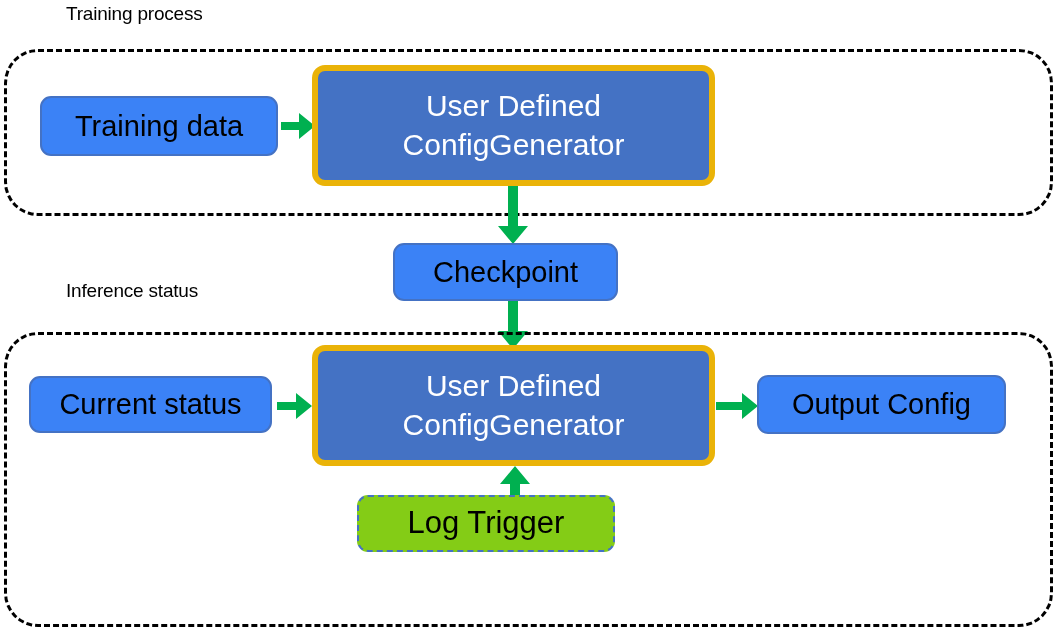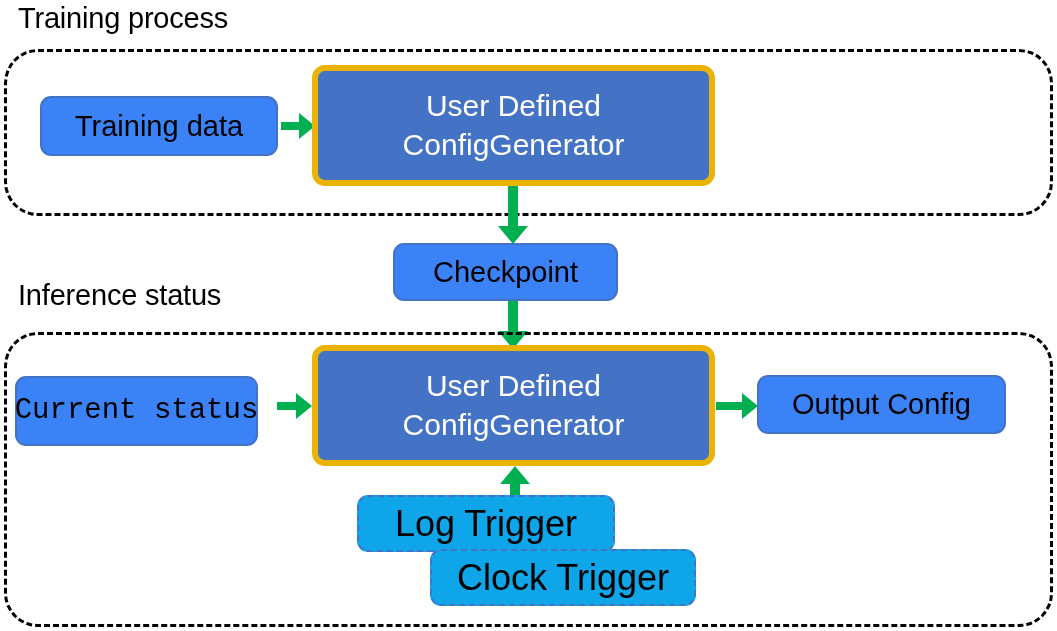--- a/index.html
+++ b/index.html
@@ -15,25 +15,26 @@
     position: relative;
     width: 1057px;
     height: 631px;
     background: #ffffff;
     overflow: hidden;
   }
 
   
   .section-title {
     position: absolute;
-    font-size: 29px;
+    font-size: 19px;
     line-height: 1;
     color: #000000;
     white-space: nowrap;
     letter-spacing: -0.2px;
+    margin-left: 48px;
   }
 
   
   .process-container {
     position: absolute;
     border: 3px dashed #000000;
     border-radius: 34px;
     box-sizing: border-box;
     background: transparent;
   }
@@ -67,28 +68,28 @@
     text-align: center;
     color: #ffffff;
     font-size: 30px;
     line-height: 1.28;
   }
 
   
   .trigger-box {
     position: absolute;
     box-sizing: border-box;
-    background: #0ea5e9;
+    background: #84cc16;
     border: 2px dashed #4472C4;
     border-radius: 11px;
     display: flex;
     align-items: center;
     justify-content: center;
     color: #000000;
-    font-size: 36px;
+    font-size: 31px;
     line-height: 1.05;
     white-space: nowrap;
   }
 
   
   .arrow {
     position: absolute;
   }
   .arrow svg { display: block; overflow: visible; }
 </style>
@@ -127,21 +128,21 @@
   <div class="arrow" style="left:498px; top:301px;">
     <svg width="30" height="48" viewBox="0 0 30 48">
       <path d="M10 0 H20 V30 H30 L15 48 L0 30 H10 Z" fill="#00B050"></path>
     </svg>
   </div>
 
   <div class="section-title" style="left:18px; top:281px;">Inference status</div>
 
   <div class="process-container" style="left:4px; top:332px; width:1049px; height:295px;"></div>
 
-  <div class="plain-box" style="left:15px; top:376px; width:243px; height:70px;font-family:Liberation Mono, monospace;">Current status</div>
+  <div class="plain-box" style="left:29px; top:376px; width:243px; height:57px;">Current status</div>
 
   <div class="arrow" style="left:277px; top:393px;">
     <svg width="35" height="26" viewBox="0 0 35 26">
       <path d="M0 9 H19 V0 L35 13 L19 26 V17 H0 Z" fill="#00B050"></path>
     </svg>
   </div>
 
   <div class="blue-box" style="left:312px; top:345px; width:403px; height:121px;">
     <div>
       <div>User Defined</div>
@@ -158,15 +159,14 @@
   <div class="plain-box" style="left:757px; top:375px; width:249px; height:59px;">Output Config</div>
 
   <div class="arrow" style="left:500px; top:466px;">
     <svg width="30" height="34" viewBox="0 0 30 34">
       <path d="M15 0 L30 18 H20 V34 H10 V18 H0 Z" fill="#00B050"></path>
     </svg>
   </div>
 
   <div class="trigger-box" style="left:357px; top:495px; width:258px; height:57px; z-index:1;">Log Trigger</div>
 
-  <div class="trigger-box" style="left:430px; top:549px; width:266px; height:57px; z-index:2;">Clock Trigger</div>
 
 </div>
 
 </body></html>

